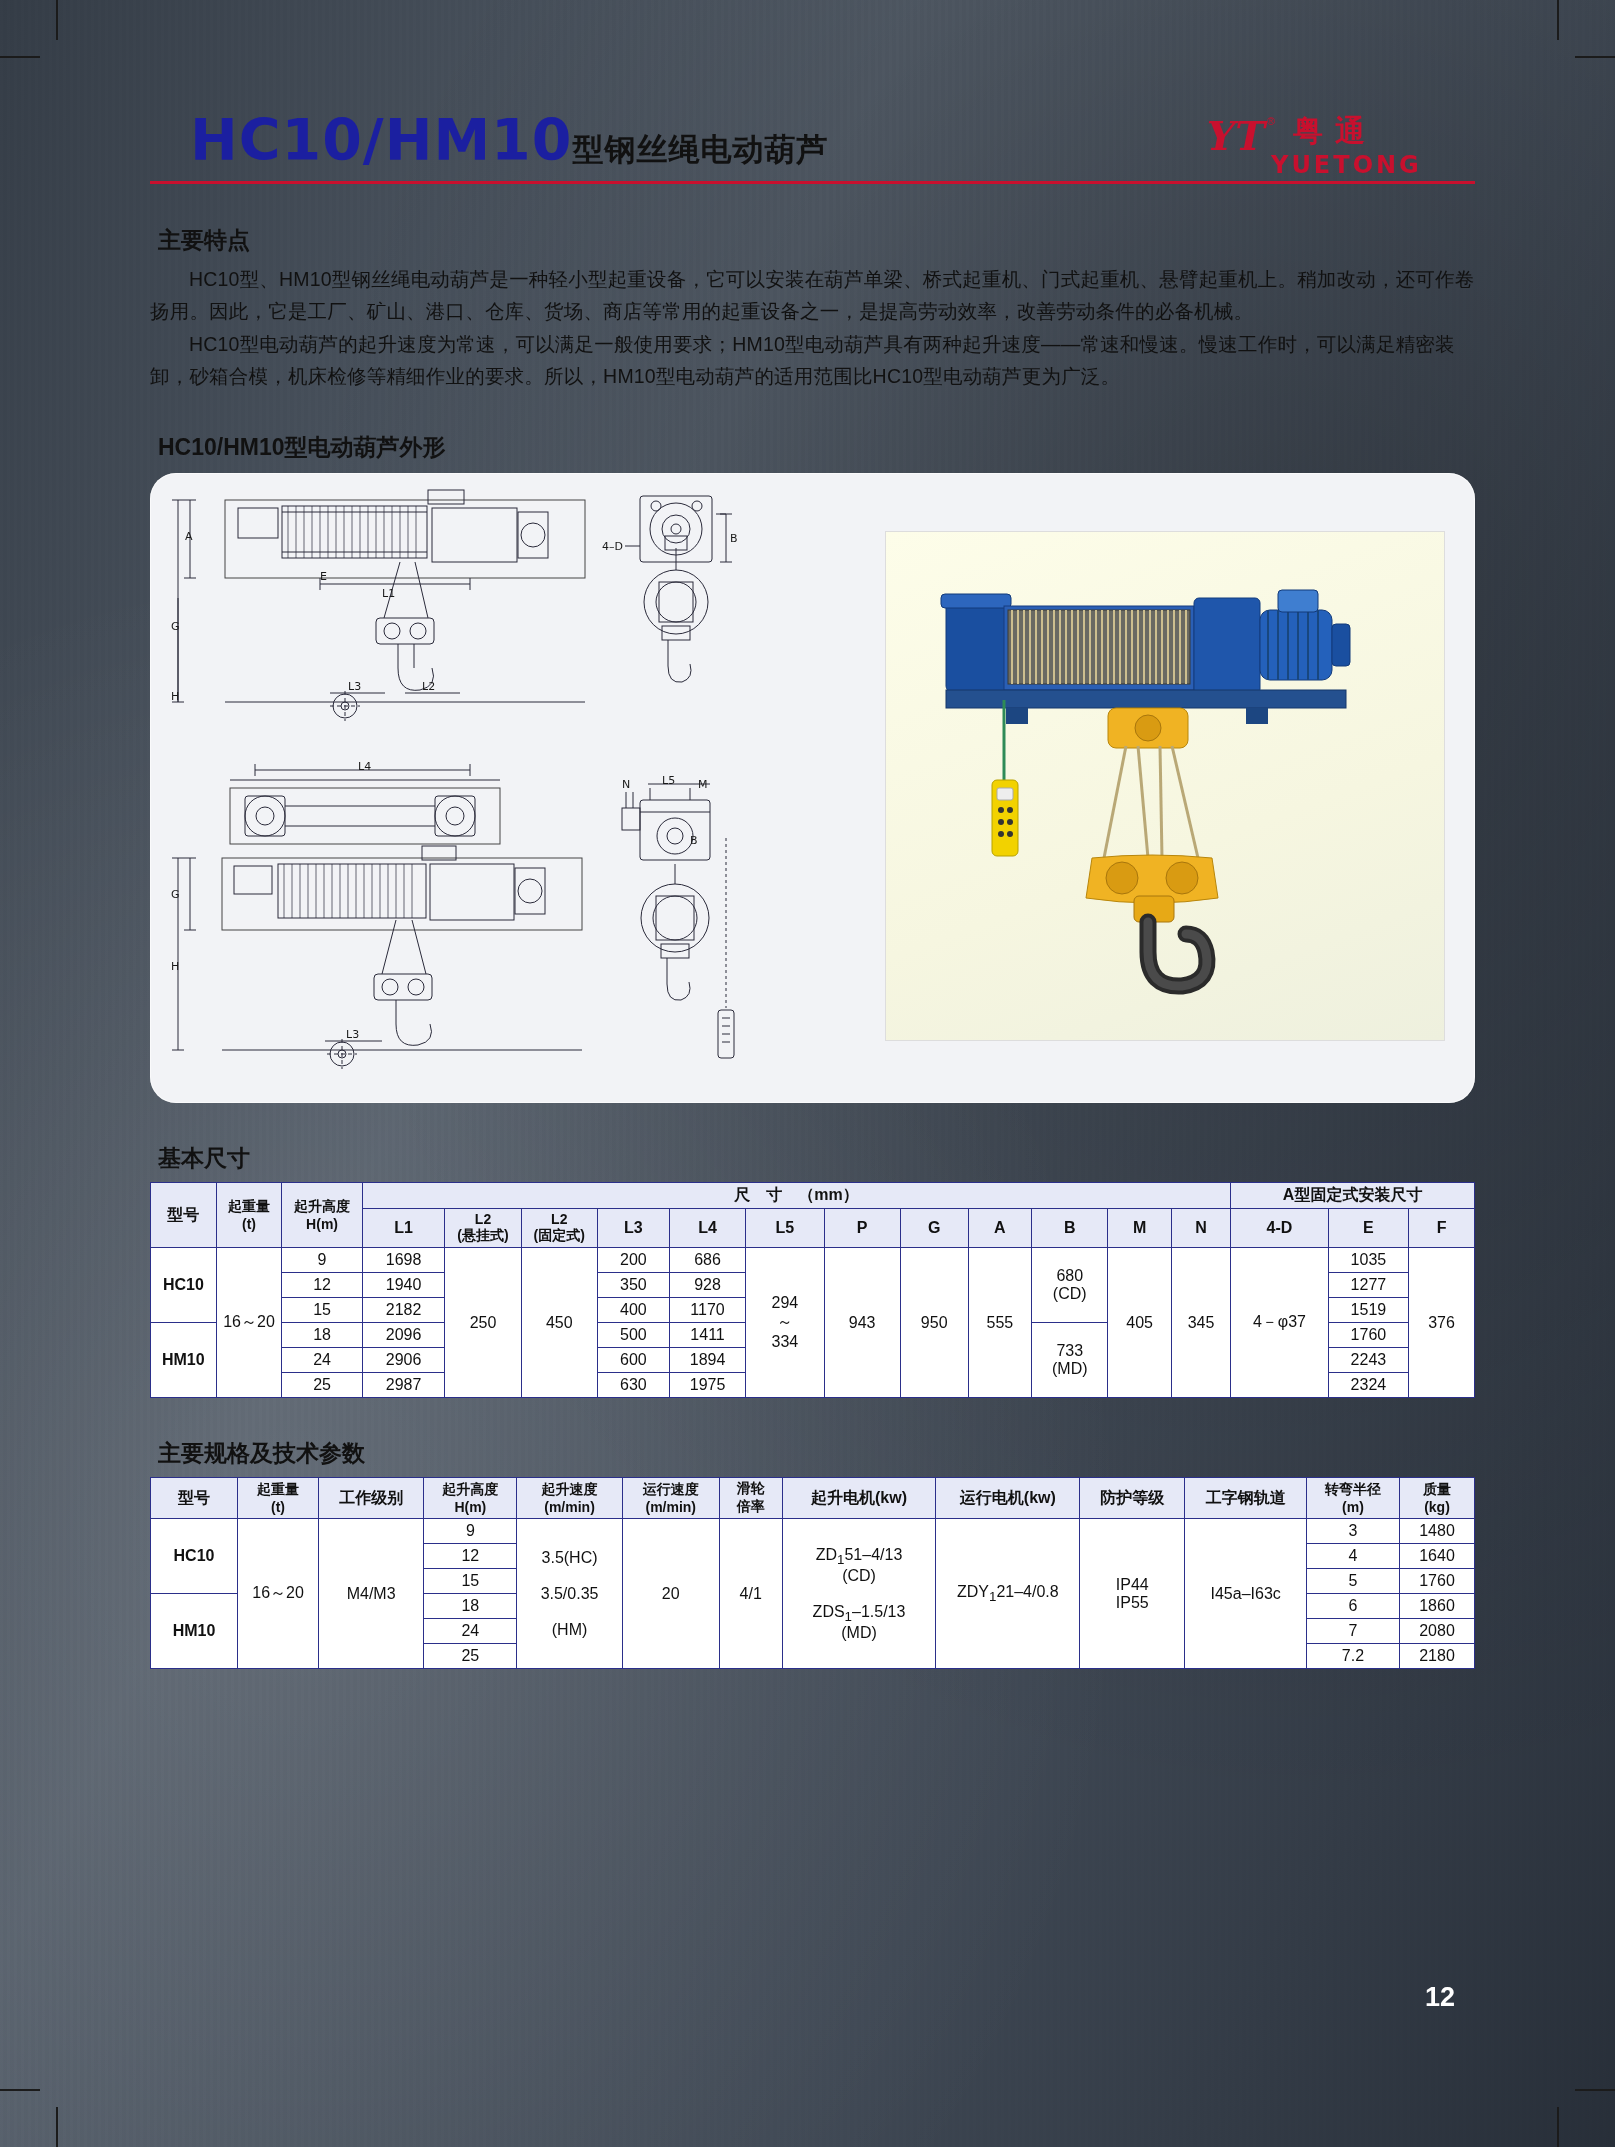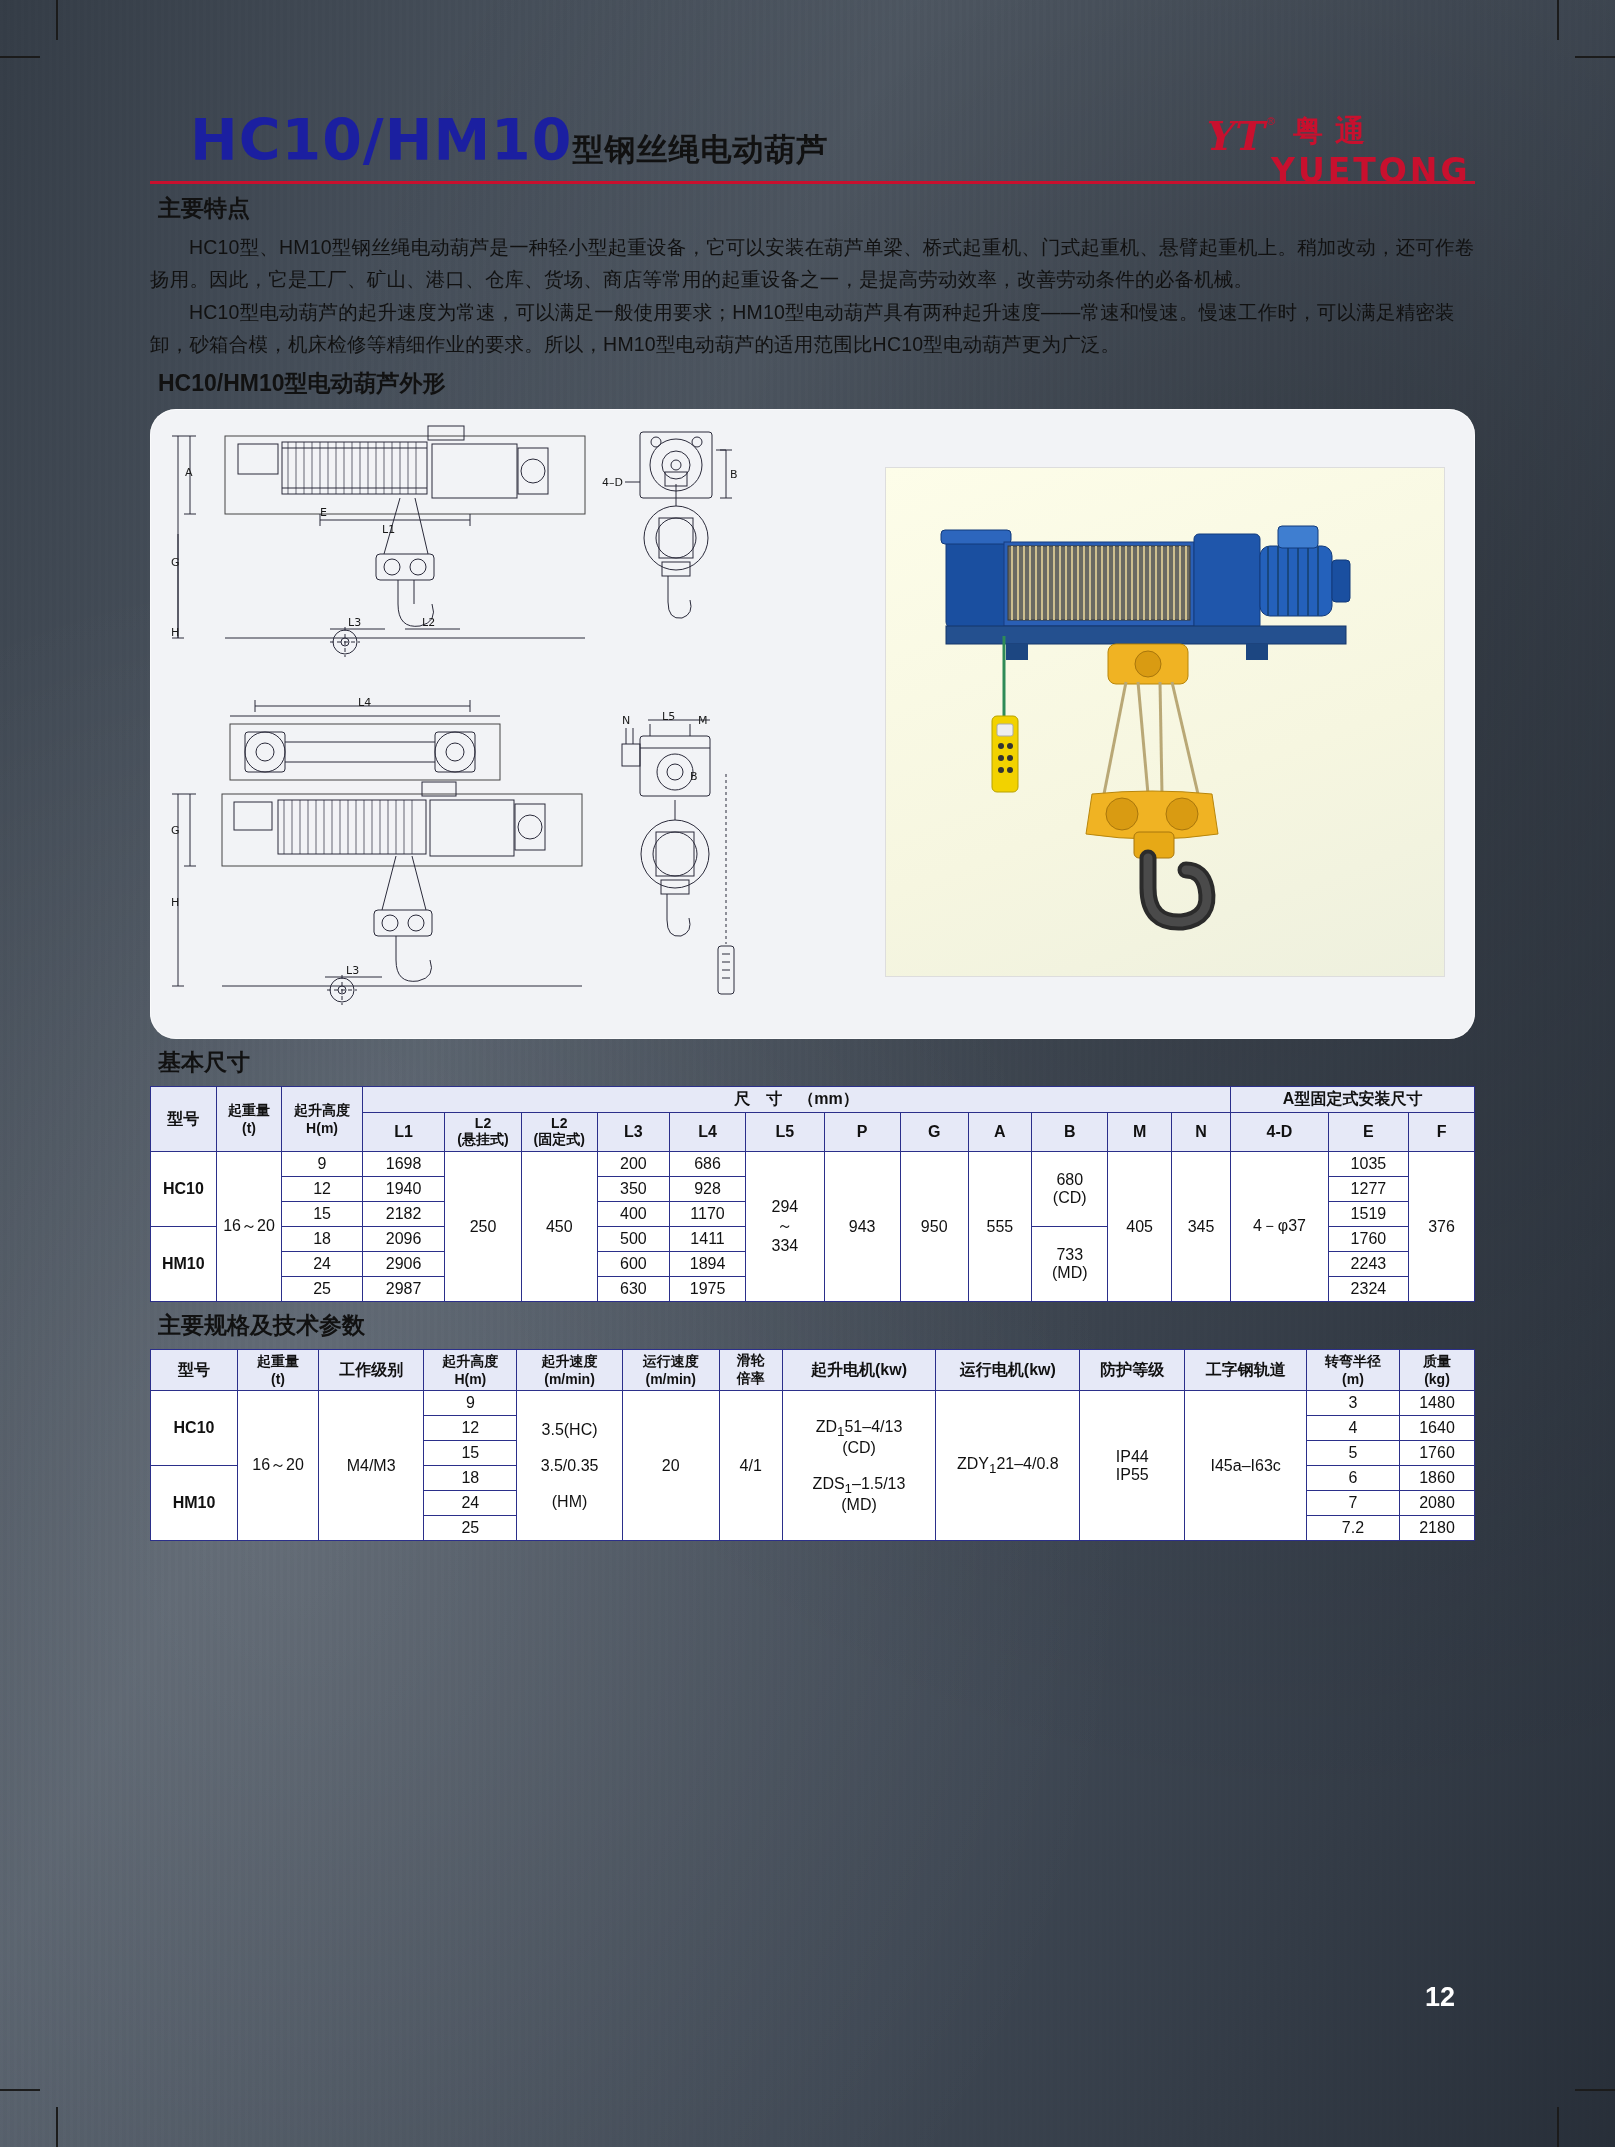--- a/index.html
+++ b/index.html
@@ -46,26 +46,26 @@
   }
   .hdr-title .sub { font-size:31px; font-weight:bold; color:#111; letter-spacing:1px; }
   .logo { position:absolute; right:2px; top:2px; width:330px; height:72px; }
   .logo .yt {
     position:absolute; left:14px; top:2px; width:108px; height:46px;
     color:#c8102e; font-size:40px; font-weight:bold; font-style:italic;
     font-family:"DejaVu Serif", serif; line-height:46px; text-align:right;
   }
   .logo .reg { position:absolute; left:124px; top:4px; font-size:11px; color:#c8102e; }
   .logo .cn { position:absolute; left:150px; top:0px; font-size:30px; color:#c8102e; font-weight:bold; letter-spacing:12px;}
-  .logo .en { position:absolute; left:128px; top:40px; font-size:33px; color:#c8102e; font-weight:bold; letter-spacing:3px; font-family:"DejaVu Sans", sans-serif;}
+  .logo .en { position:absolute; left:128px; top:40px; font-size:24px; color:#c8102e; font-weight:bold; letter-spacing:3px; font-family:"DejaVu Sans", sans-serif;}
   .hdr-rule { position:absolute; left:0; top:72px; width:100%; height:3px; background:#c8102e; }
 
   
   h2.sec {
-    font-size:23px; font-weight:bold; color:#111; margin:8px 0 8px 8px;
+    font-size:23px; font-weight:bold; color:#111; margin:40px 0 8px 8px;
   }
   p.para {
     font-size:19.5px; line-height:1.62; color:#111; margin:0 0 2px 0;
     text-indent:2em; letter-spacing:0.2px;
   }
 
   
   .panel {
     position:relative; margin-top:10px; height:630px;
     background:#f2f3f6; border-radius:26px;

